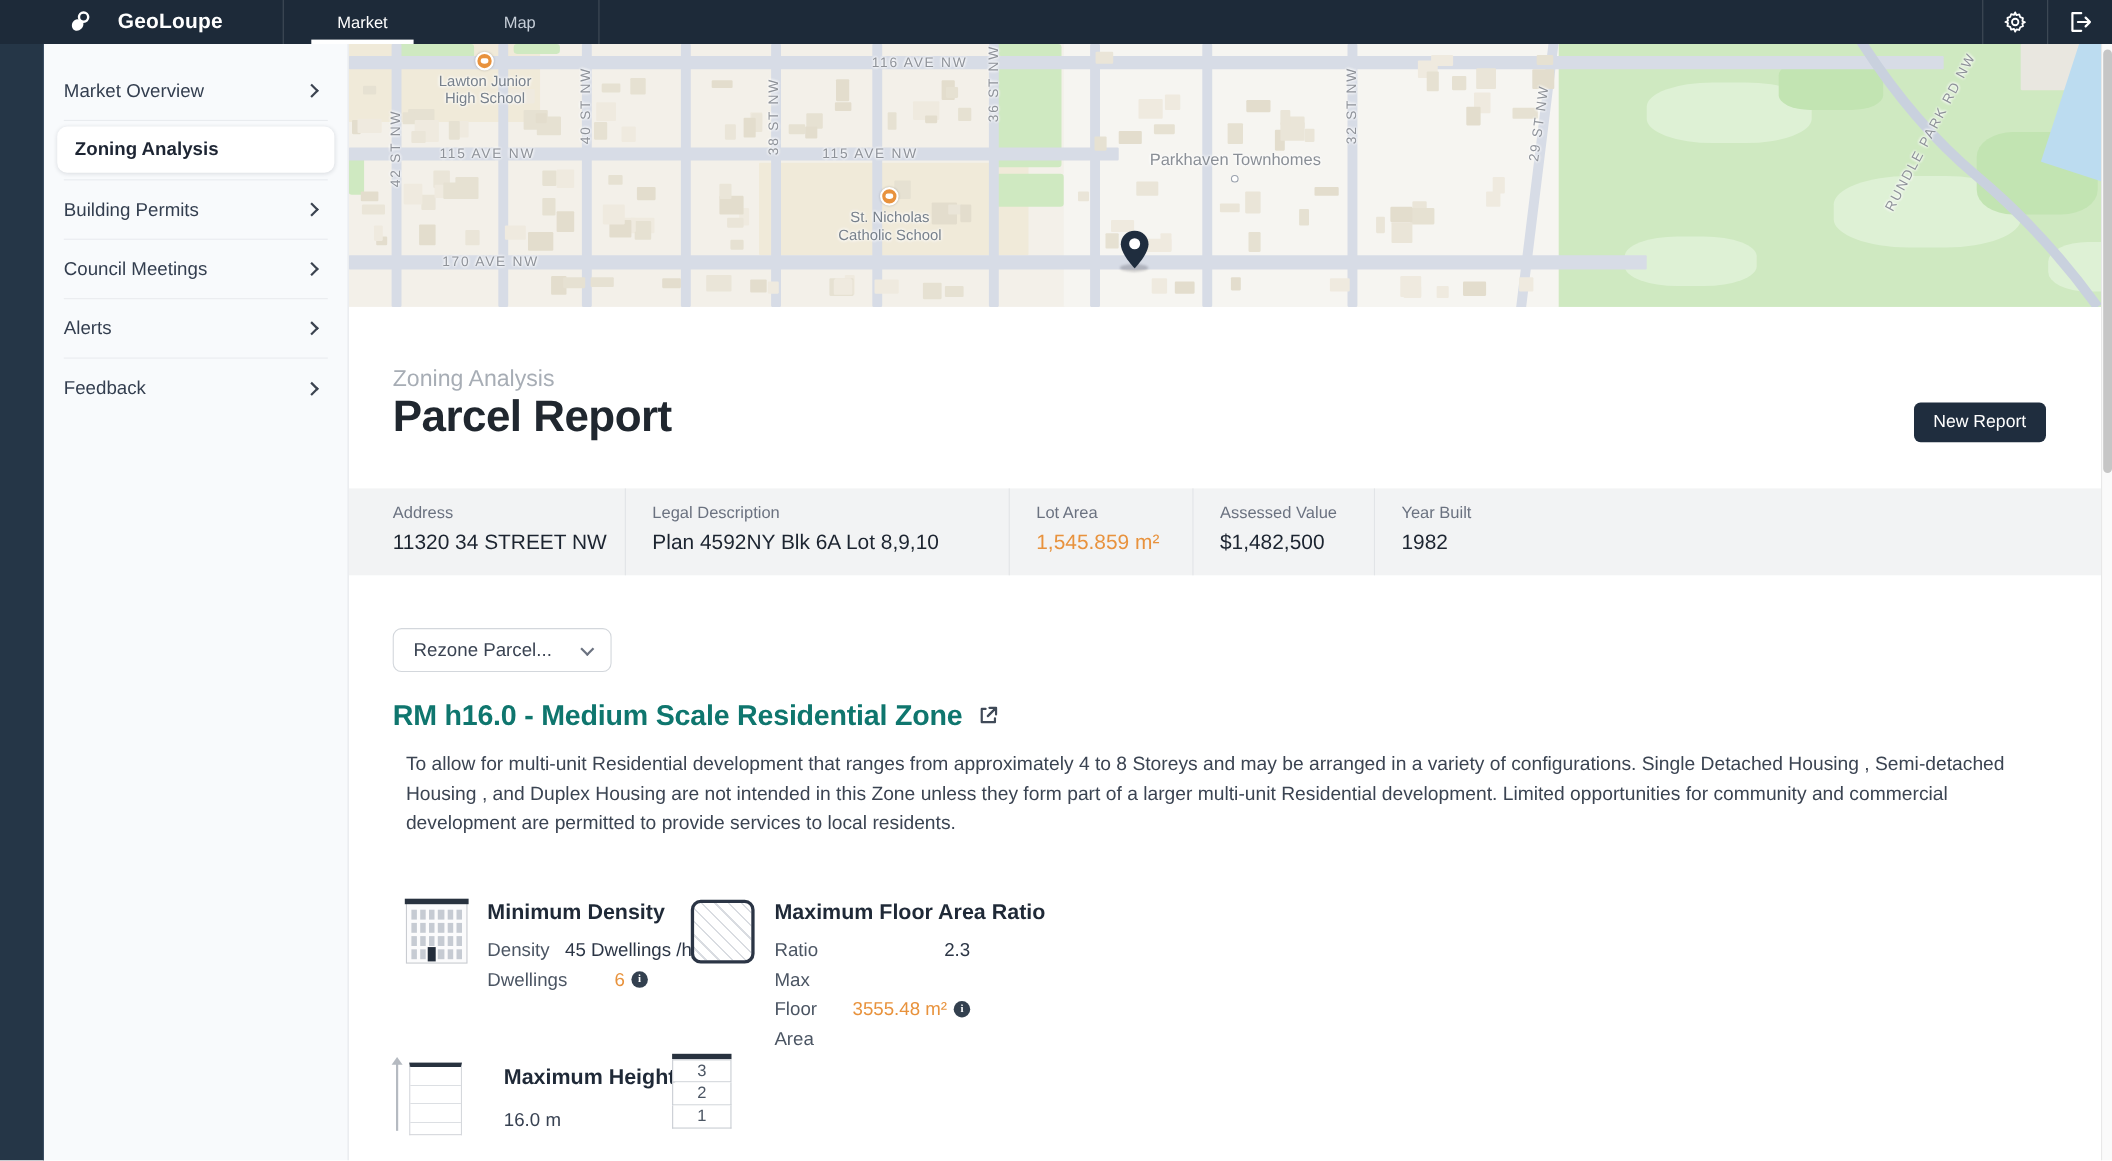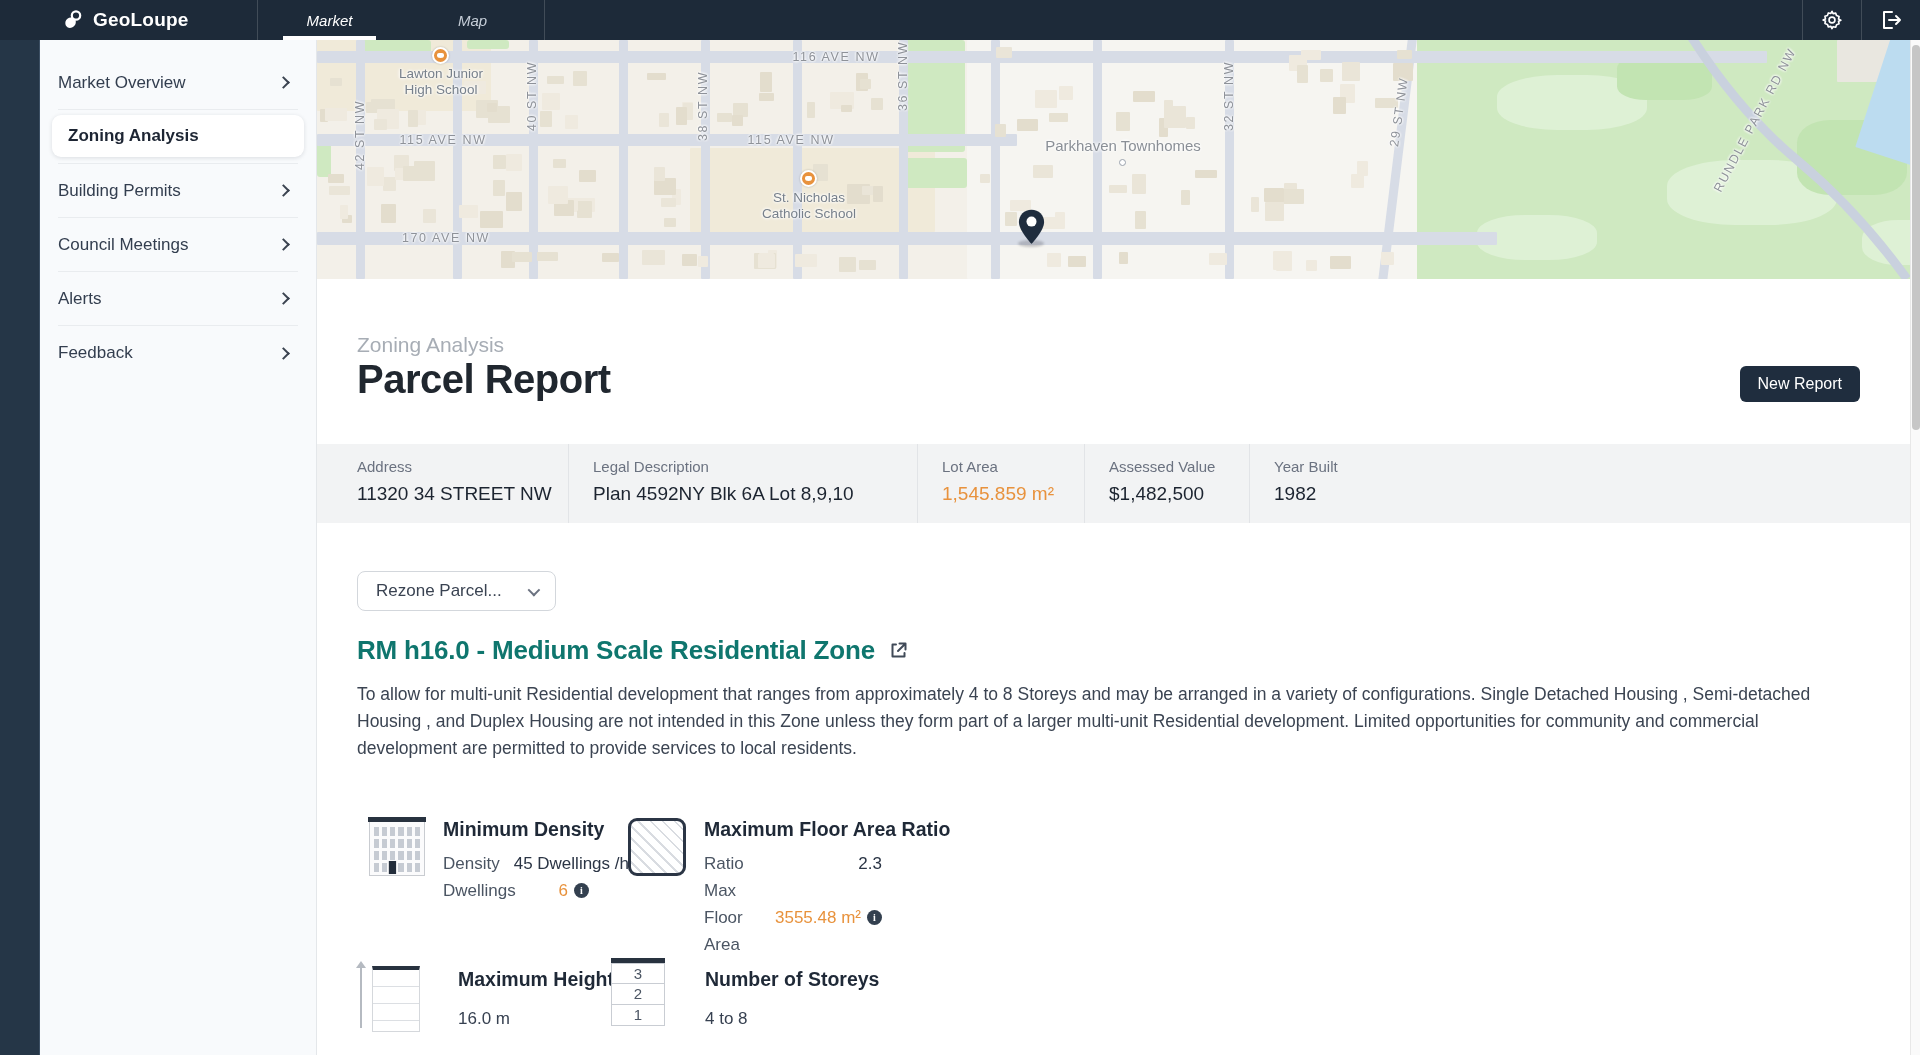--- a/index.html
+++ b/index.html
@@ -4,24 +4,24 @@
 <style>
   * { margin:0; padding:0; box-sizing:border-box; }
   html,body { width:1920px; height:1055px; overflow:hidden; font-family:"Liberation Sans", sans-serif; background:#fff; }
   .app { position:relative; width:1920px; height:1055px; }
 
   
   .rail { position:absolute; left:0; top:0; width:40px; height:1055px; background:#253647; border-right:1px solid #3c4f63; }
 
   
   .navbar { position:absolute; left:0; top:0; width:1920px; height:40px; background:#1d2a39; display:flex; align-items:stretch; z-index:30; color:#fff; }
-  .nav-brand { width:258px; display:flex; align-items:center; padding-left:64px; gap:11px; border-right:1px solid rgba(255,255,255,.16); }
+  .nav-brand { width:258px; display:flex; align-items:center; padding-left:64px; gap:25px; border-right:1px solid rgba(255,255,255,.16); }
   .brand-name { font-size:19px; font-weight:bold; letter-spacing:.2px; }
   .nav-tabs { width:287px; display:flex; border-right:1px solid rgba(255,255,255,.16); }
-  .nav-tab { flex:1; display:flex; align-items:center; justify-content:center; font-size:15px; color:#c6ced8; position:relative; cursor:pointer;font-style:italic; }
+  .nav-tab { flex:1; display:flex; align-items:center; justify-content:center; font-size:15px; color:#c6ced8; position:relative; cursor:pointer; }
   .nav-tab.active { color:#fff; }
   .nav-tab.active::after { content:""; position:absolute; left:25px; right:25px; bottom:0; height:4px; background:#fff; }
   .nav-fill { flex:1; }
   .nav-action { width:59px; display:flex; align-items:center; justify-content:center; border-left:1px solid rgba(255,255,255,.16); cursor:pointer; }
 
   
   .sidebar { position:absolute; left:40px; top:40px; width:277px; height:1015px; background:#f8fafc; border-right:1px solid #e4e7ea; z-index:20; }
   .side-list { list-style:none; padding-top:16px; }
   .side-item { margin:0 18px; height:54px; display:flex; align-items:center; justify-content:space-between; border-bottom:1px solid #e9ecef; font-size:17px; color:#333e4f; cursor:pointer; position:relative; }
   .side-item:last-child { border-bottom:none; }
@@ -70,21 +70,21 @@
   .info-label { font-size:15px; color:#6b7280; }
   .info-value { margin-top:8px; font-size:19px; font-weight:normal; color:#1c2430; }
   .info-value.orange { color:#e8923d; }
 
   
   .report-body { padding:0 40px; }
   .dropdown { margin-top:48px; display:inline-flex; align-items:center; gap:26px; border:1px solid #d3d7dc; border-radius:8px; background:#fff; padding:9px 18px; font-size:17px; color:#3a4352; cursor:pointer; }
   .chev-down { width:9px; height:9px; border-right:2px solid #6b7280; border-bottom:2px solid #6b7280; transform:rotate(45deg) translateY(-2px); }
   .zone-title-row { margin-top:24px; display:flex; align-items:center; gap:14px; }
   .zone-title { font-size:26px; font-weight:bold; color:#0f766e; letter-spacing:-.2px; }
-  .zone-desc { margin-top:15px; max-width:1478px; font-size:17.5px; line-height:27px; color:#3b4452; }
+  .zone-desc { margin-top:15px; max-width:1478px; font-size:17.5px; line-height:27px; color:#3b4452;margin-left:12px; }
 
   
   .metrics-row { position:relative; height:92px; margin-top:56px; }
   .metrics-row.second { height:70px; margin-top:48px; }
   .metric { position:absolute; top:0; display:flex; gap:18px; }
   .m-title { font-size:19.5px; font-weight:bold; color:#1f2937; white-space:nowrap; }
   .m-rows { margin-top:9px; }
   .m-row { display:flex; justify-content:space-between; gap:14px; font-size:17px; line-height:27px; color:#4b5563; }
   .m-val { color:#2b3545; white-space:nowrap; display:flex; align-items:center; gap:6px; }
   .m-val.orange { color:#e8923c; }
@@ -515,24 +515,20 @@
             <div class="m-title" style="margin-top:10px">Maximum Height</div>
             <div class="m-single">16.0 m</div>
           </div>
         </div>
         <div class="metric" style="left:254px">
           <div class="ic-storeys">
             <div class="cell">3</div>
             <div class="cell">2</div>
             <div class="cell">1</div>
           </div>
-          <div style="margin-left:22px">
-            <div class="m-title" style="margin-top:10px">Number of Storeys</div>
-            <div class="m-single">4 to 8</div>
-          </div>
         </div>
       </div>
 
     </div>
   </main>
 
   <div class="scrollbar">
     <div class="scroll-thumb"></div>
   </div>
 

